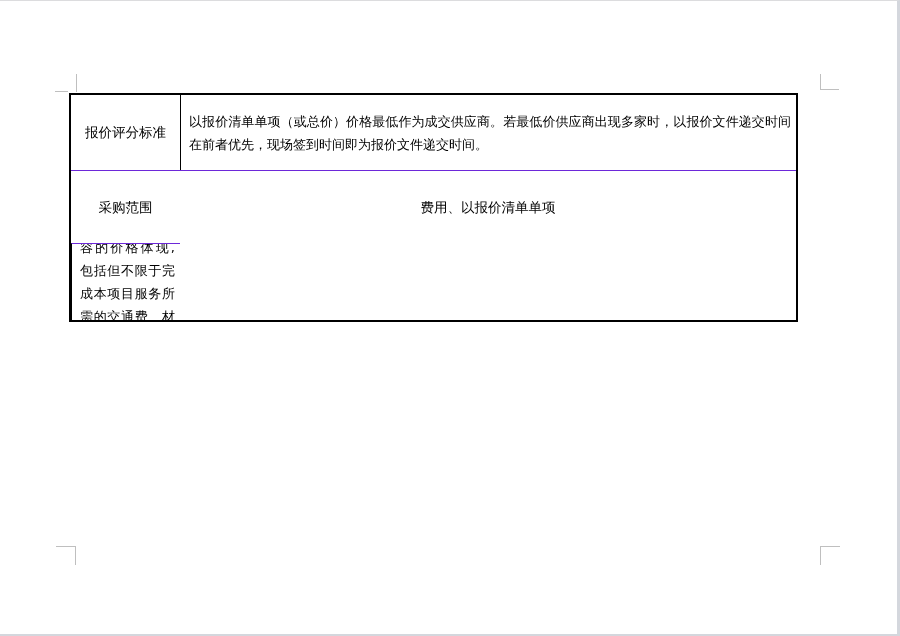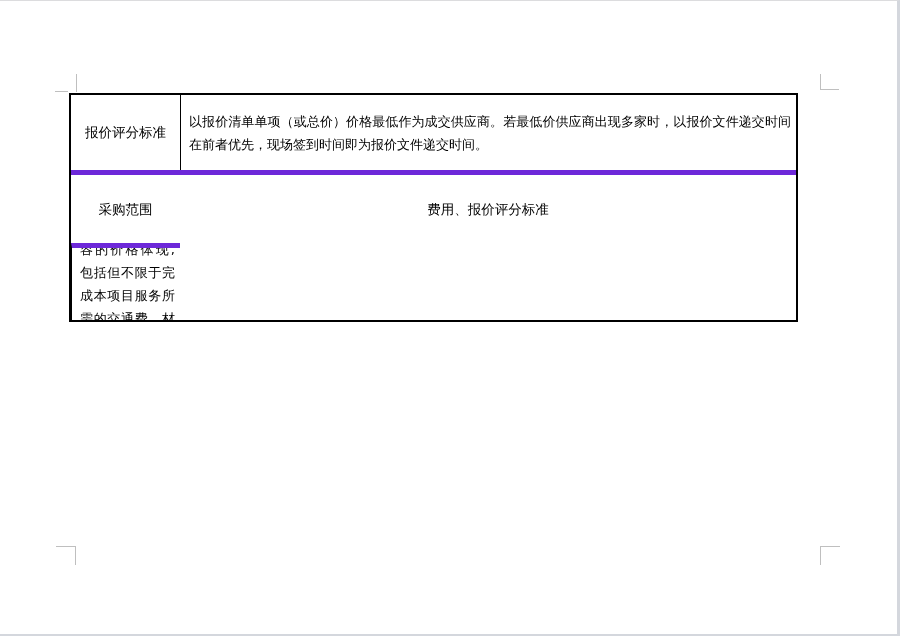--- a/index.html
+++ b/index.html
@@ -38,21 +38,21 @@
     border:2px solid #000000;
     background:#ffffff;
     color:#000000;
   }
   .cell {
     overflow:hidden;
     display:flex; flex-direction:column; justify-content:center;
     font-size:13px; line-height:23px;
   }
   .cell.c-content { border-left:1px solid #000000; }
-  .cell.r2 { border-top:5px solid #6d28d9; }
+  .cell.r2 { border-top:1px solid #6d28d9; }
   .cell.c-label {
     align-items:center; text-align:center;
     font-weight:normal; font-size:13.5px;
     padding:0 4px;
   }
   .cell.c-content {
     padding:1px 5px 1px 8px;
     text-align:justify;
   }
   .cell.c-content p { margin:0; }
@@ -73,19 +73,19 @@
 
   <div class="doc-table">
 
     <div class="cell c-label r1">报价评分标准</div>
     <div class="cell c-content r1">
       <p>以报价清单单项（或总价）价格最低作为成交供应商。若最低价供应商出现多家时，以报价文件递交时间在前者优先，现场签到时间即为报价文件递交时间。</p>
     </div>
 
     <div class="cell c-label r2">采购范围</div>
 
-    <div class="cell c-label r2">费用、报价评分标准</div>
+    <div class="cell c-label r2">费用、以报价清单单项</div>
     <div class="cell c-content r2">
       <p>1. 供应商采购清单报价应是本项目范围内全部内容的价格体现,包括但不限于完成本项目服务所需的交通费、材料费、人工费、税金等所有应支付的全部费用。</p>
     </div>
 
   </div>
 </div>
 
 </body></html>

